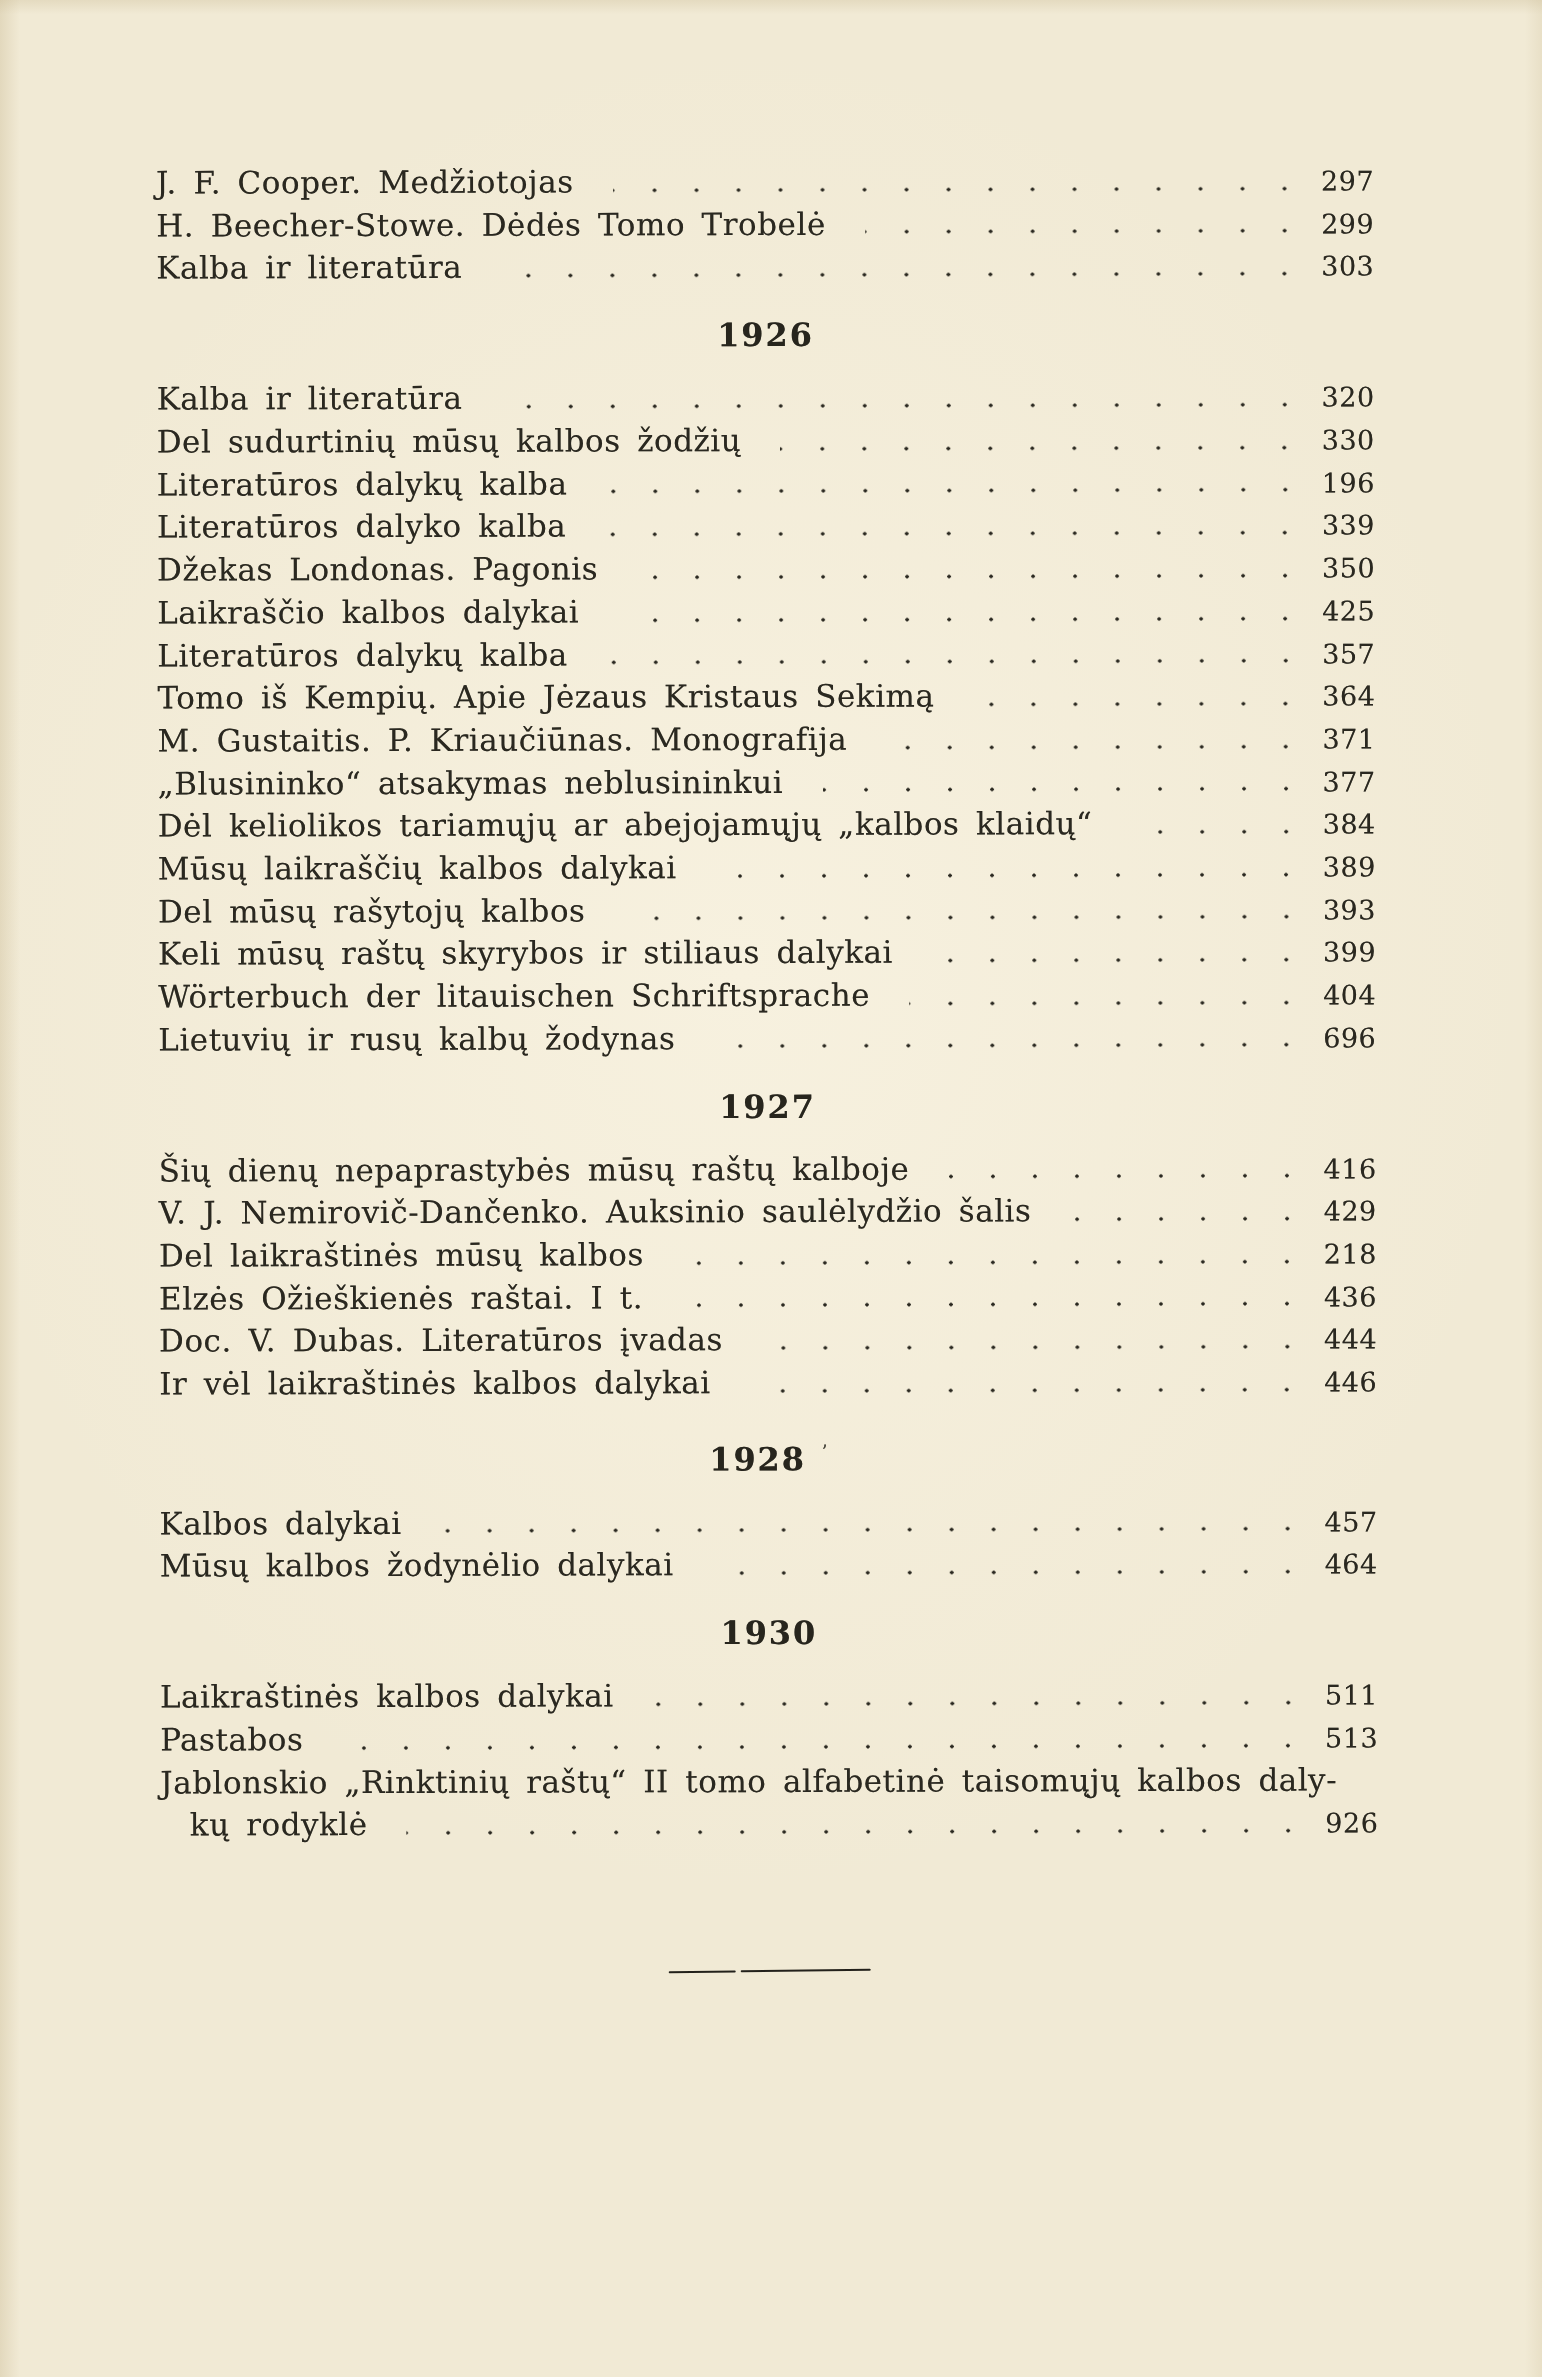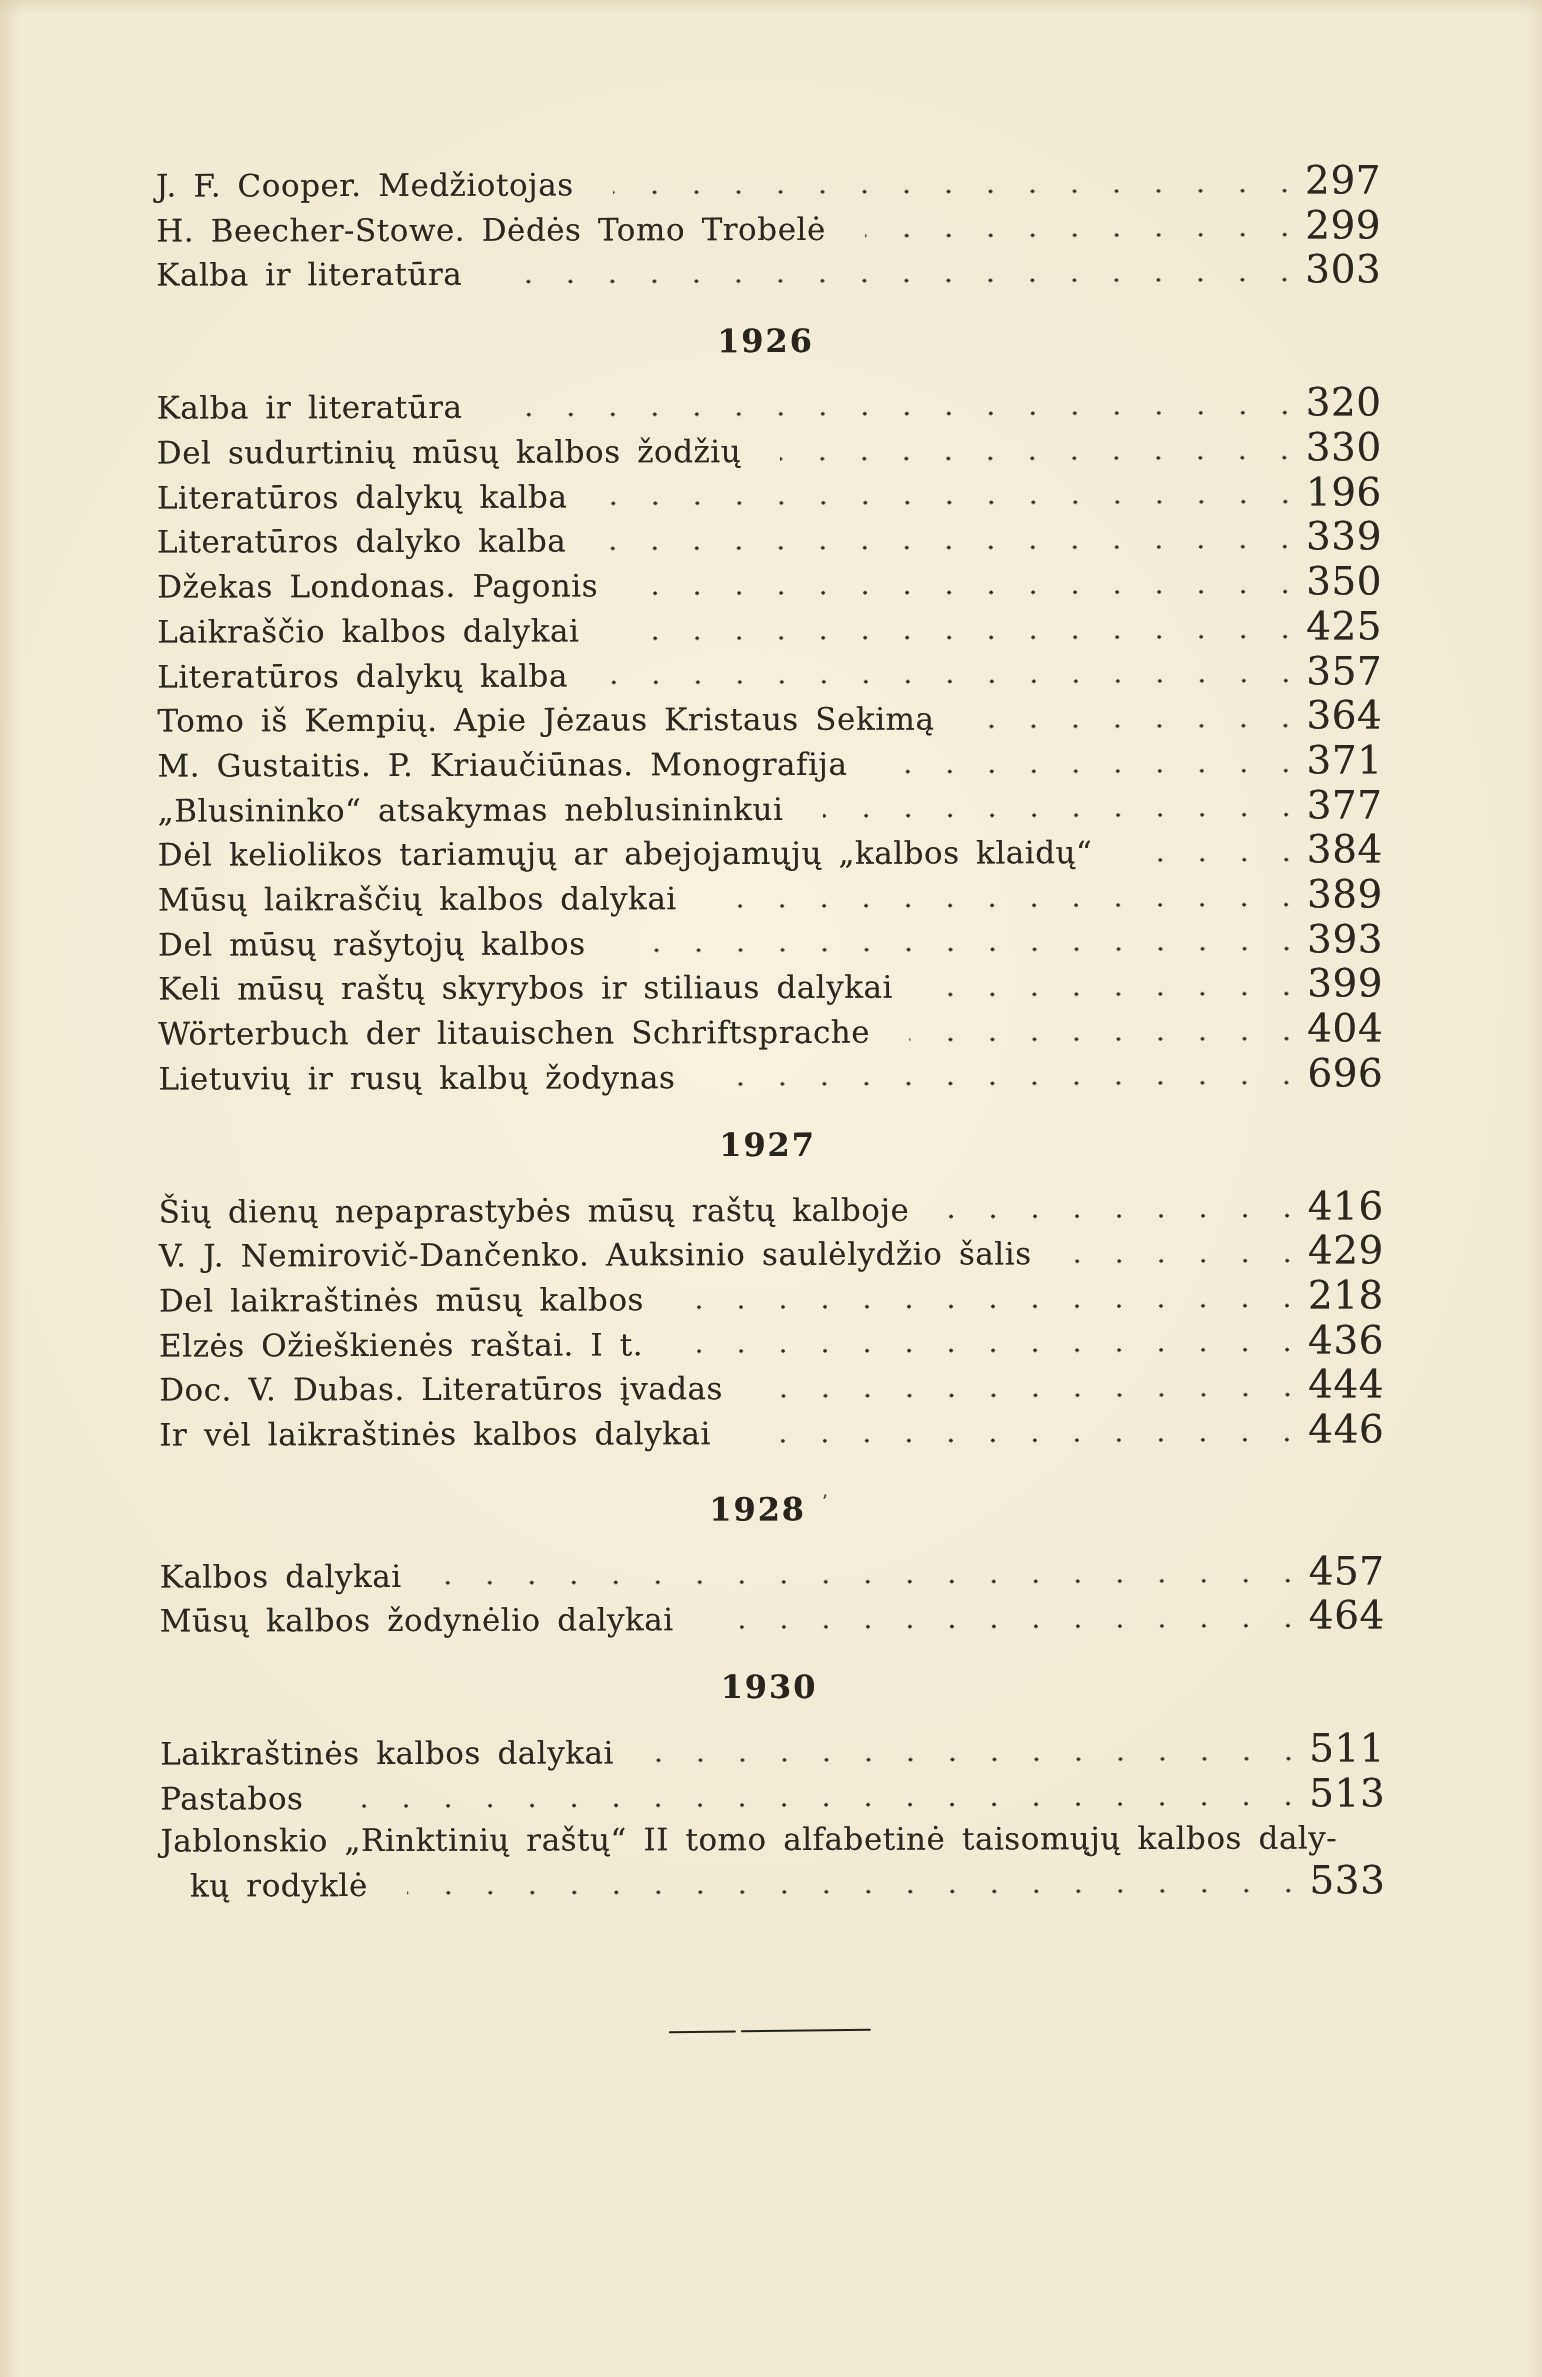--- a/index.html
+++ b/index.html
@@ -52,22 +52,22 @@
     background-size: 42px 5.7px;
     background-repeat: repeat-x;
     background-position: right 0 bottom 7.6px;
     background-origin: content-box;
     background-clip: content-box;
   }
 
   .num {
     flex: 0 0 auto;
     width: 69px;
-    text-align: left;
-    font-size: 39px;
+    text-align: right;
+    font-size: 27px;
     text-shadow: 0 0 0.5px rgba(42,40,32,0.55);
   }
 
   .textline {
     line-height: 35px;
     font-size: 31px;
     letter-spacing: 0.5px;
     word-spacing: 6.2px;
     margin-bottom: 6.7px;
     white-space: nowrap;
@@ -257,21 +257,21 @@
       </div>
       <div class="row">
         <span class="t">Pastabos</span>
         <span class="leader"></span>
         <span class="num">513</span>
       </div>
       <div class="textline gap">Jablonskio „Rinktinių raštų“ II tomo alfabetinė taisomųjų kalbos daly-</div>
       <div class="row indent">
         <span class="t">kų rodyklė</span>
         <span class="leader"></span>
-        <span class="num">533</span>
+        <span class="num">926</span>
       </div>
       <div class="rule">
         <span class="seg s1"></span>
         <span class="seg s2"></span>
       </div>
     </div>
 </div>
 
 
 </body></html>

